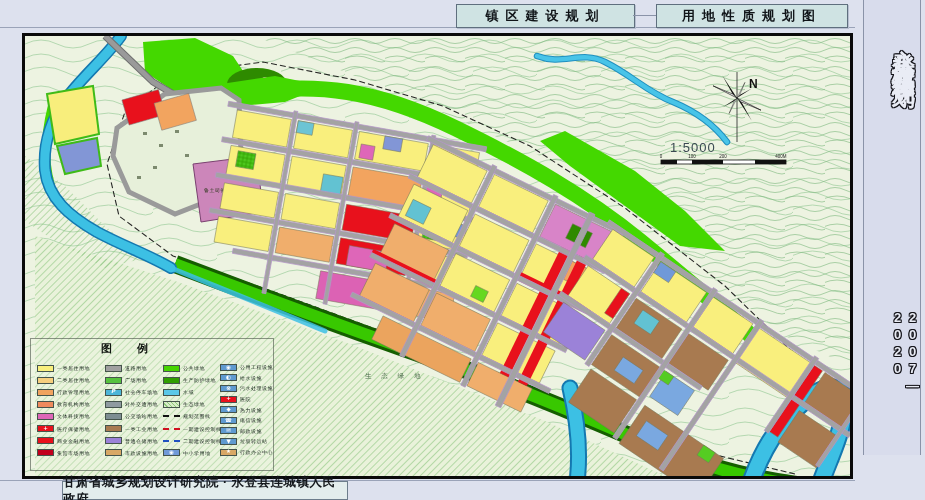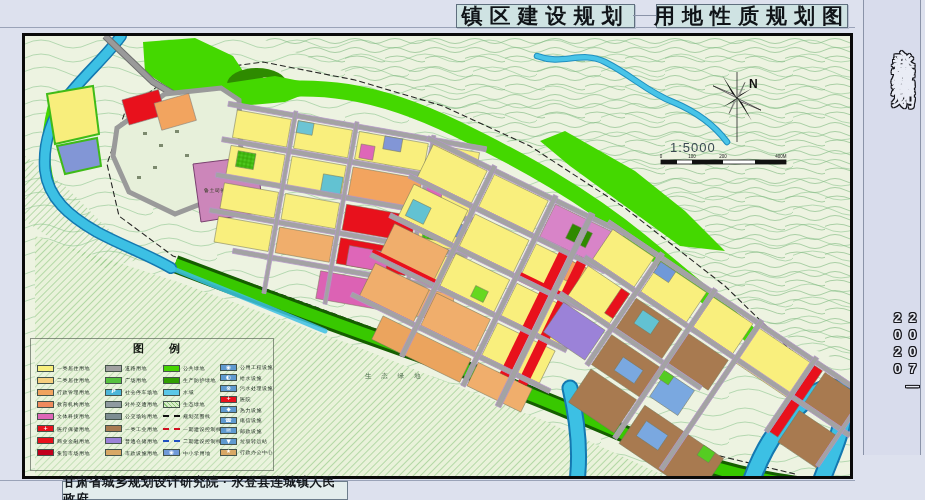--- a/index.html
+++ b/index.html
@@ -2,33 +2,33 @@
 <html><head>
 <meta charset="utf-8">
 <style>
   html,body{margin:0;padding:0;background:#dde1ee;font-family:"Liberation Sans",sans-serif;}
   #stage{position:relative;width:925px;height:500px;background:#dde1ee;overflow:hidden;}
 
   
   .topline{position:absolute;left:0;top:27px;width:855px;border-top:1px solid #9aa3b8;}
   .titlebox{position:absolute;top:4px;height:22px;background:#cfe3e3;border:1px solid #5f6f7e;
     box-shadow:1px 1px 0 #b7bfd0;display:flex;align-items:center;justify-content:center;
-    font-size:21px;font-weight:bold;letter-spacing:7px;color:#101418;white-space:nowrap;}
+    font-size:13px;font-weight:bold;letter-spacing:7px;color:#101418;white-space:nowrap;}
   .tb1{left:456px;width:177px;}
   .tb2{left:656px;width:190px;}
   .tconnect{position:absolute;left:633px;top:15px;width:23px;border-top:1px solid #8a93a8;}
 
   
   .map{position:absolute;left:22px;top:33px;width:825px;height:440px;border:3px solid #0a0a0a;background:#edf3e1;}
   .map svg{position:absolute;left:0;top:0;}
 
   
   .legend{position:absolute;left:5px;top:302px;width:242px;height:131px;
     border:1px solid rgba(55,65,55,.55);background:rgba(240,246,232,.25);}
-  .lt{position:absolute;left:70px;top:2px;font-size:11px;font-weight:bold;letter-spacing:11px;color:#101510;margin-left:32px;}
+  .lt{position:absolute;left:70px;top:2px;font-size:11px;font-weight:bold;letter-spacing:11px;color:#101510;}
   .lcol{position:absolute;top:23px;display:flex;flex-direction:column;}
   .c1{left:6px}.c2{left:74px}.c3{left:132px}.c4{left:189px}
   .lrow{display:flex;align-items:center;gap:3px;height:12.1px;}
   .c4 .lrow{height:10.6px;}
   .sw{width:17px;height:7px;flex:none;border:1px solid #45544c;box-sizing:border-box;
     display:flex;align-items:center;justify-content:center;background:transparent;}
   .sw .g{font-size:5.5px;line-height:1;color:#fff;font-weight:700;font-family:"DejaVu Sans",sans-serif;}
   .sw[data-type="hatch"]{background:repeating-linear-gradient(45deg,#d8ecc8 0 2px,#8cc878 2px 3px);}
   .sw[data-type="line-black"]{border:none;height:0;border-top:2px dashed #111;}
   .sw[data-type="line-red"]{border:none;height:0;border-top:2px dashed #d01020;}

